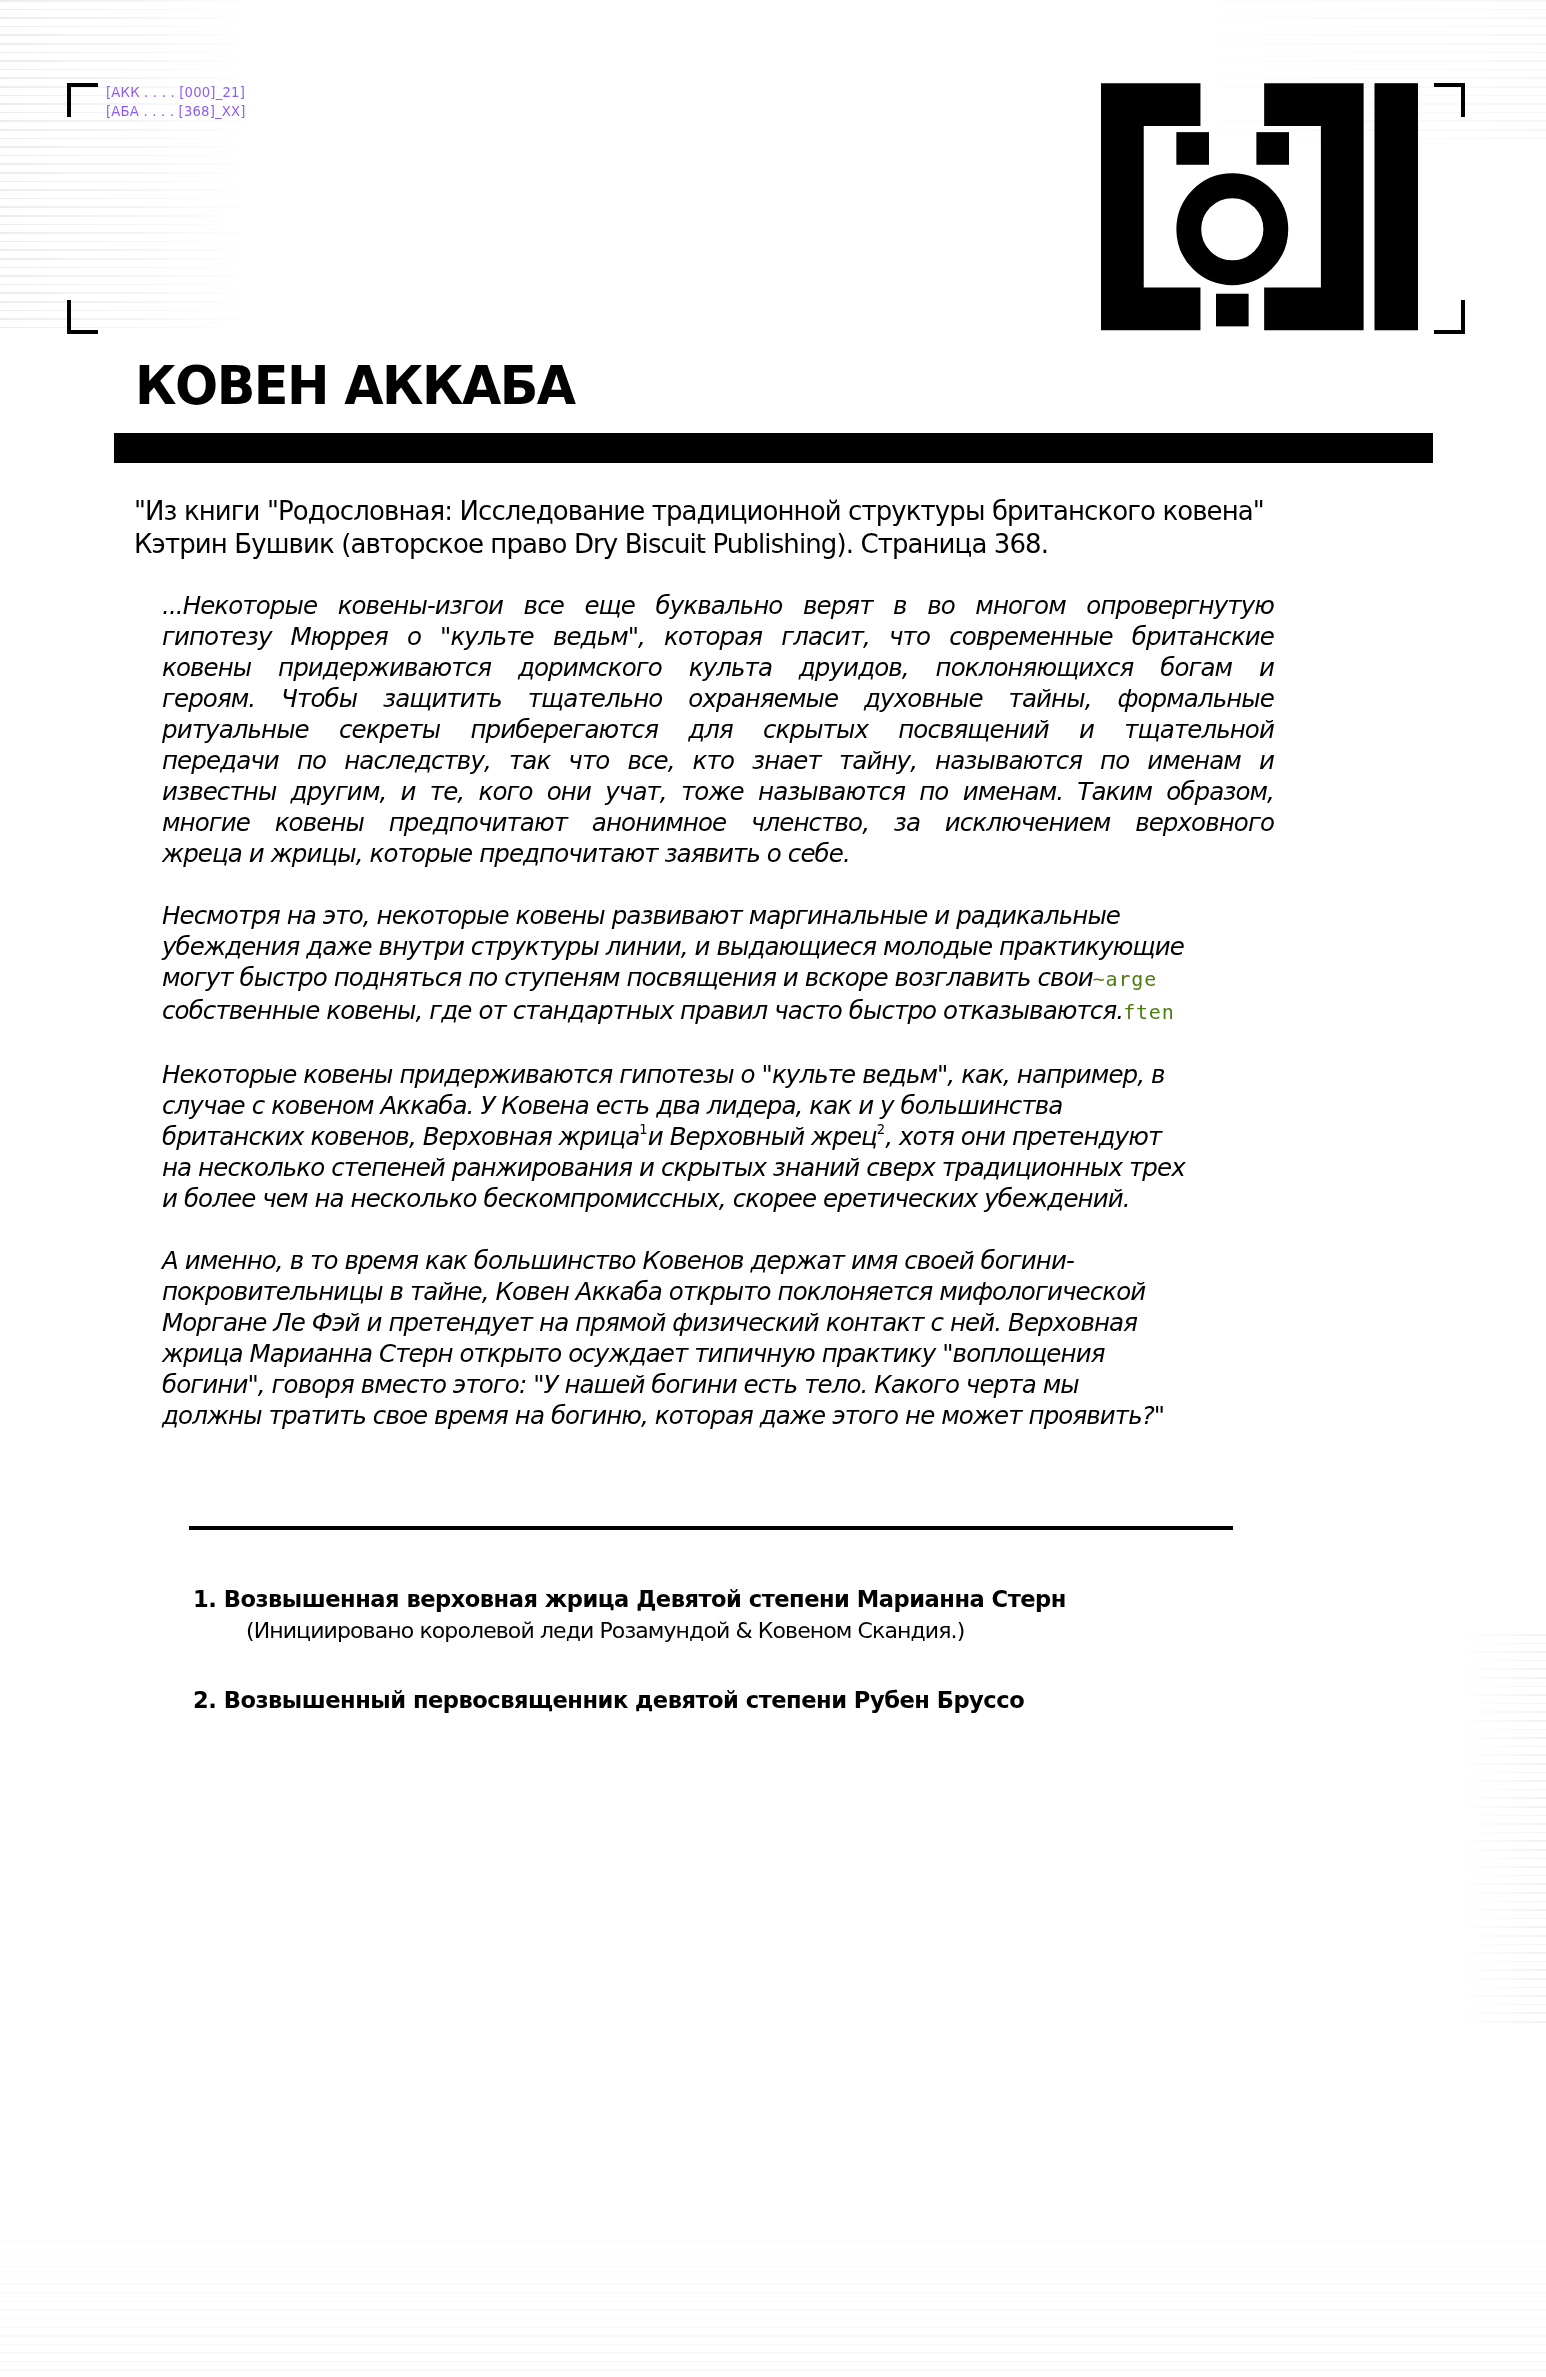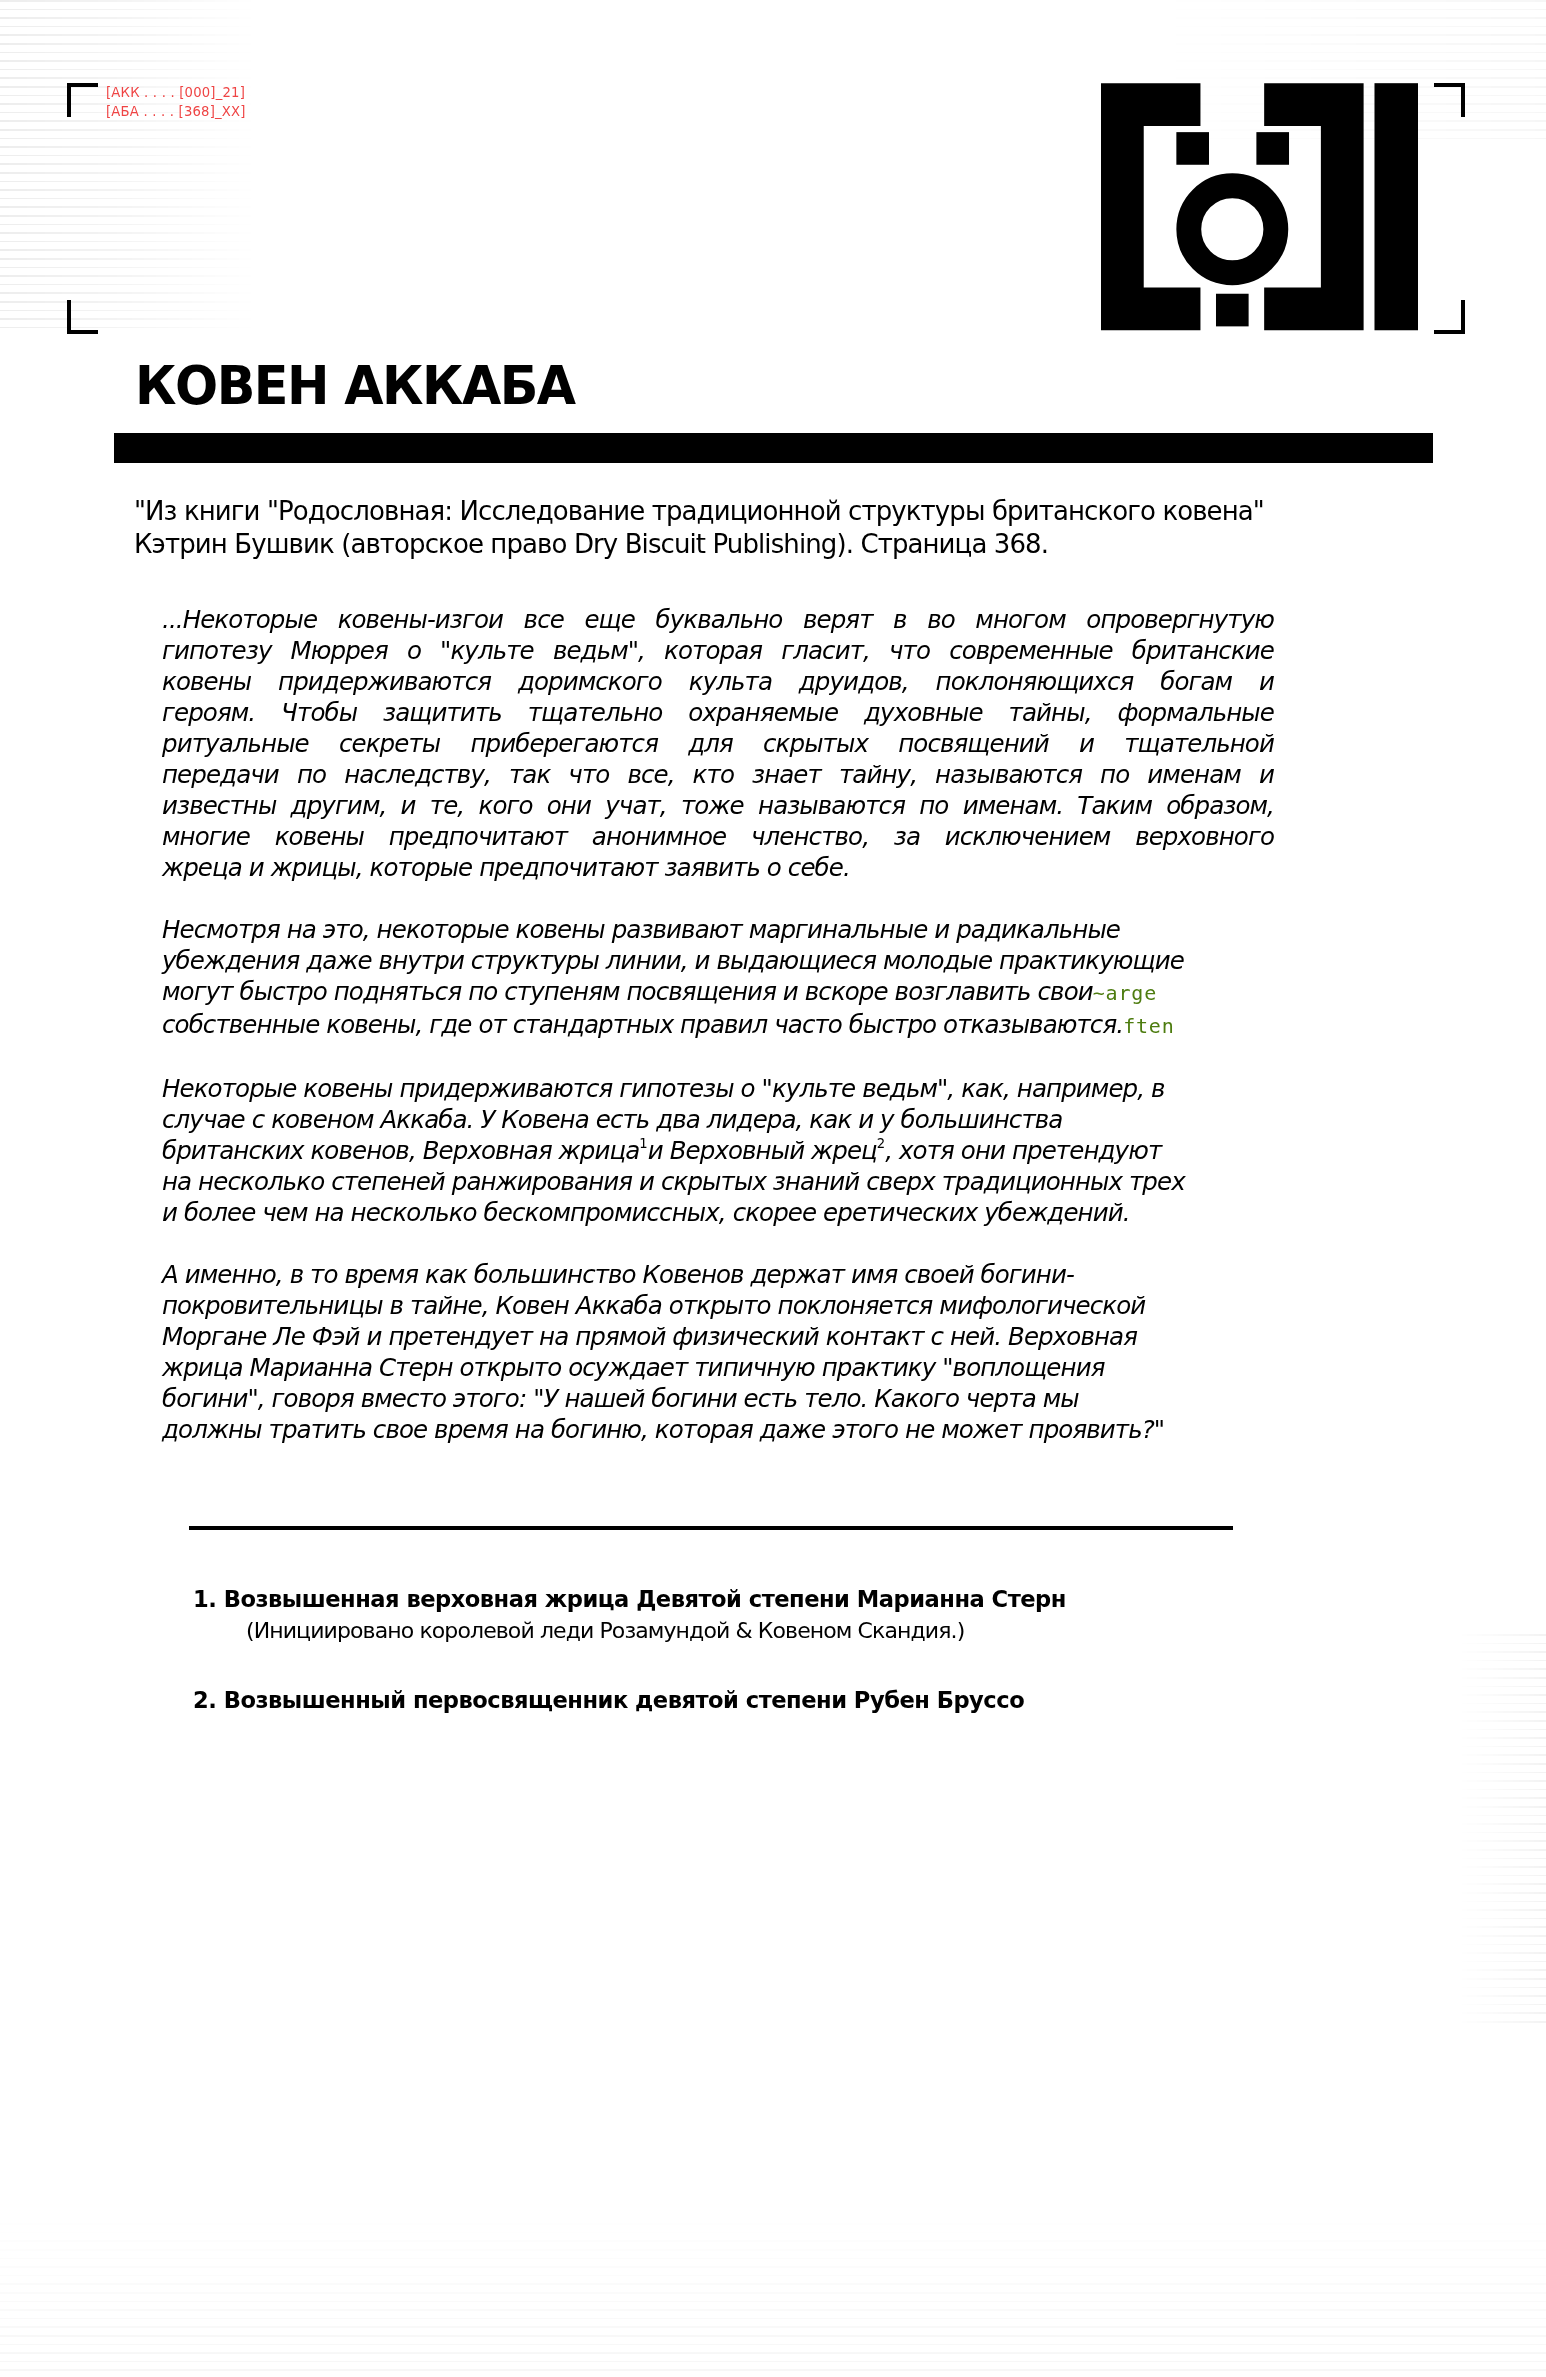--- a/index.html
+++ b/index.html
@@ -63,21 +63,21 @@
     .br-tr { left: 1434px; top: 83px; width: 26.5px; height: 30px; border-top-width: 4.7px; border-right-width: 4.7px; }
     .br-br { left: 1434px; top: 300px; width: 26.5px; height: 30px; border-bottom-width: 4.7px; border-right-width: 4.7px; }
 
     .doc-code {
       position: absolute;
       left: 106px;
       top: 84px;
       font-family: "DejaVu Sans", sans-serif;
       font-size: 13.2px;
       line-height: 18.7px;
-      color: #ef4444;
+      color: #8b5cf6;
       letter-spacing: 0.2px;
     }
     .doc-code div { white-space: pre; }
 
     
     .logo {
       position: absolute;
       left: 1101px;
       top: 83px;
       width: 317px;
@@ -123,21 +123,21 @@
       left: 162px;
       top: 590px;
       width: 1112px;
       font-family: "DejaVu Sans", sans-serif;
       font-style: italic;
       font-size: 24.5px;
       line-height: 31px;
       letter-spacing: -0.9px;
     }
     .para {
-      margin: 14px 0 31px 0;
+      margin: 0 0 31px 0;
     }
     .para .ln {
       display: block;
       white-space: nowrap;
     }
     .para.justified .ln {
       text-align: justify;
       text-align-last: justify;
       white-space: normal;
     }

